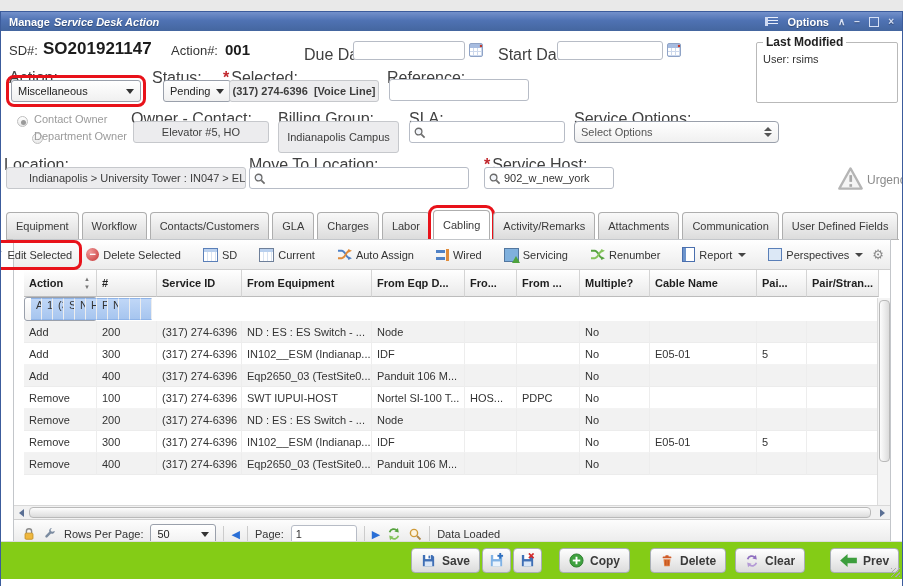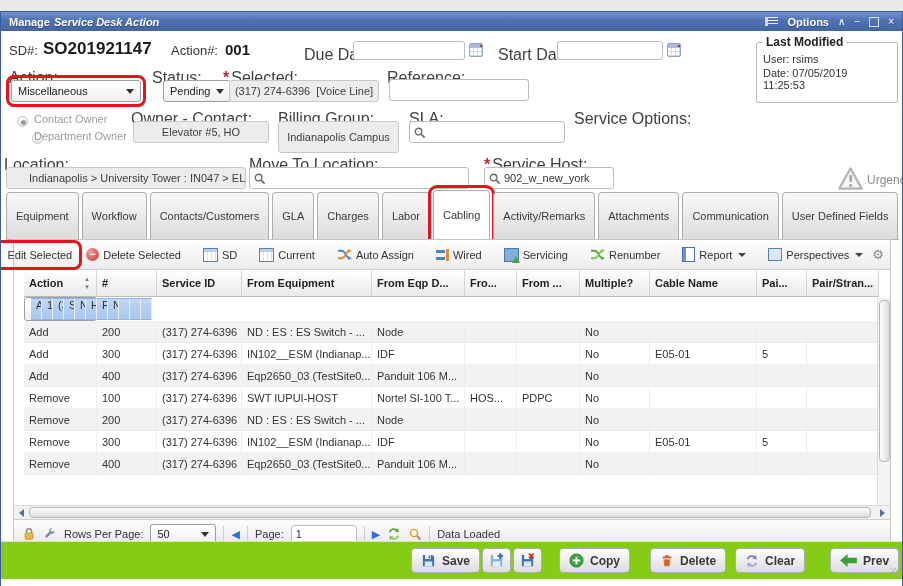--- a/index.html
+++ b/index.html
@@ -22,21 +22,21 @@
   .lbl{font-size:16px;color:#404040;white-space:nowrap;}
   .lab13{font-size:13px;color:#333;}
   .val17{font-size:17px;font-weight:bold;color:#1c1c1c;}
   .val15{font-size:15px;font-weight:bold;color:#1c1c1c;}
   .req{color:#c1272d;font-weight:bold;margin-right:2px;}
   .inp{box-sizing:border-box;border:1px solid #b7bccб;border:1px solid #b7bcc6;border-radius:3px;background:#fff;
        font-family:"Liberation Sans",sans-serif;font-size:11px;color:#333;padding:0 4px;outline:none;width:100%;height:100%;}
   .fld{border:1px solid #c6c8cc;border-radius:3px;background:#ececee;font-size:11px;color:#3d3d3d;
        display:flex;align-items:center;justify-content:center;overflow:hidden;white-space:nowrap;}
   .fld.left{justify-content:flex-start;padding-left:22px;}
-  .pre{white-space:pre;}
+  .pre{white-space:pre;font-weight:bold;}
   .sel{border:1px solid #9aa0ab;border-radius:3px;background:linear-gradient(#fff,#f0f0f0);
        display:flex;align-items:center;font-size:11px;color:#222;padding:0 6px;cursor:default;}
   .sel .txt{flex:1;overflow:hidden;white-space:nowrap;}
   .dd{width:0;height:0;border-left:4px solid transparent;border-right:4px solid transparent;border-top:5px solid #333;margin-left:4px;}
   .updown{display:flex;flex-direction:column;gap:2px;margin-left:4px;}
   .updown b{width:0;height:0;border-left:4px solid transparent;border-right:4px solid transparent;display:block;}
   .updown .u{border-bottom:4px solid #555;} .updown .d{border-top:4px solid #555;}
   .cal{width:14px;height:14px;border:1px solid #8fa3c6;border-radius:2px;cursor:pointer;background:
      radial-gradient(circle at 11px 2px,#c1392b 1.4px,transparent 1.6px),
      linear-gradient(#a7bce0 0 4px,transparent 4px),
@@ -47,21 +47,21 @@
   fieldset.lastmod div{font-size:11px;color:#333;margin-top:2px;}
   .radio{width:11px;height:11px;border:1px solid #bfbfbf;border-radius:50%;background:linear-gradient(#fff,#e9e9e9);position:relative;display:inline-block;}
   .radio.on::after{content:"";position:absolute;left:3px;top:3px;width:5px;height:5px;border-radius:50%;background:#9a9a9a;}
   .radlab{font-size:11px;color:#9b9b9b;}
   .lookup{border:1px solid #b7bcc6;border-radius:3px;background:#fff;display:flex;align-items:center;padding-left:3px;}
   .lookup input{border:none;flex:1;font-family:"Liberation Sans",sans-serif;font-size:11px;color:#333;outline:none;padding:0 3px;min-width:0;background:transparent;}
   .mag{flex:0 0 13px;}
   .urg-lab{font-size:12px;color:#8a8a8a;}
   
   .tabstrip{left:5px;top:203px;width:893px;height:25px;display:flex;align-items:flex-end;gap:3px;border-bottom:1px solid #b3b3b3;}
-  .tab{height:22px;line-height:22px;padding:12px 9px;font-size:11px;color:#3a3a3a;background:linear-gradient(#f9f9f9,#dcdcdc);
+  .tab{height:22px;line-height:22px;padding:2px 9px;font-size:11px;color:#3a3a3a;background:linear-gradient(#f9f9f9,#dcdcdc);
        border:1px solid #aeaeae;border-bottom:none;border-radius:4px 4px 0 0;white-space:nowrap;cursor:pointer;}
   .tab.active{background:#fff;height:24px;line-height:24px;margin-bottom:-1px;border-bottom:1px solid #fff;}
   
   .panel{left:12px;top:227px;width:878px;height:309px;border:1px solid #c3c6ca;background:#fff;}
   .toolbar{left:0;top:0;width:876px;height:30px;background:linear-gradient(#fff,#ececec);border-bottom:1px solid #cfcfcf;
        display:flex;align-items:center;justify-content:flex-end;padding:0 6px;gap:4px;}
   .tbtn{display:flex;align-items:center;gap:4px;background:transparent;border:1px solid transparent;border-radius:3px;
        font-family:"Liberation Sans",sans-serif;font-size:11px;color:#333;padding:2px 4px;cursor:pointer;white-space:nowrap;}
   .tsep{width:1px;height:17px;background:#c9c9c9;margin:0 2px;}
   .cir{width:13px;height:13px;border-radius:50%;color:#fff;font-size:11px;font-weight:bold;line-height:13px;text-align:center;display:inline-block;}
@@ -143,21 +143,20 @@
   <span class="abs lbl" style="left:303px;top:34px">Due Date:</span>
   <span class="abs" style="left:352px;top:28px;width:112px;height:19px"><input class="inp" style=""></span>
   <span class="abs cal" style="left:468px;top:31px"></span>
   <span class="abs lbl" style="left:497px;top:34px">Start Date:</span>
   <span class="abs" style="left:556px;top:28px;width:106px;height:19px"><input class="inp" style=""></span>
   <span class="abs cal" style="left:666px;top:31px"></span>
 
   <fieldset class="abs lastmod">
     <legend>Last Modified</legend>
     <div>User: rsims</div>
-    <div>Date: 07/05/2019 11:25:53</div>
   </fieldset>
 
   <span class="abs lbl" style="left:8px;top:57px">Action:</span>
   <div class="abs sel red-box" style="left:10px;top:68px;width:130px;height:22px">
     <span class="txt">Miscellaneous</span>
       <span class="dd"></span>
   </div>
   <span class="abs lbl" style="left:151px;top:57px">Status:</span>
   <div class="abs sel" style="left:162px;top:68px;width:68px;height:22px">
     <span class="txt">Pending</span>
@@ -179,20 +178,27 @@
   <div class="abs fld" style="left:277px;top:109px;width:121px;height:32px">Indianapolis Campus</div>
   <span class="abs lbl" style="left:408px;top:98px">SLA:</span>
   <div class="abs lookup" style="left:408px;top:109px;width:156px;height:22px">
     <svg class="mag" width="13" height="13" viewBox="0 0 14 14">
         <circle cx="6" cy="6" r="3.6" fill="#f2f5fa" stroke="#6b6b6b" stroke-width="1.4"></circle>
         <line x1="9" y1="9" x2="12.5" y2="12.5" stroke="#6b6b6b" stroke-width="1.8"></line>
       </svg>
     <input style="">
   </div>
   <span class="abs lbl" style="left:573px;top:98px">Service Options:</span>
+  <div class="abs sel" style="left:573px;top:109px;width:205px;height:22px;border-radius:4px">
+    <span class="txt" style="color:#555">Select Options</span>
+    <span class="updown">
+        <b class="u"></b>
+        <b class="d"></b>
+      </span>
+  </div>
 
   <span class="abs lbl" style="left:3px;top:144px">Location:</span>
   <div class="abs fld left" style="left:5px;top:155px;width:240px;height:22px">Indianapolis &gt; University Tower : IN047 &gt; ELE</div>
   <span class="abs lbl" style="left:248px;top:144px">Move To Location:</span>
   <div class="abs lookup" style="left:248px;top:155px;width:220px;height:22px">
     <svg class="mag" width="13" height="13" viewBox="0 0 14 14">
         <circle cx="6" cy="6" r="3.6" fill="#f2f5fa" stroke="#6b6b6b" stroke-width="1.4"></circle>
         <line x1="9" y1="9" x2="12.5" y2="12.5" stroke="#6b6b6b" stroke-width="1.8"></line>
       </svg>
     <input style="">

